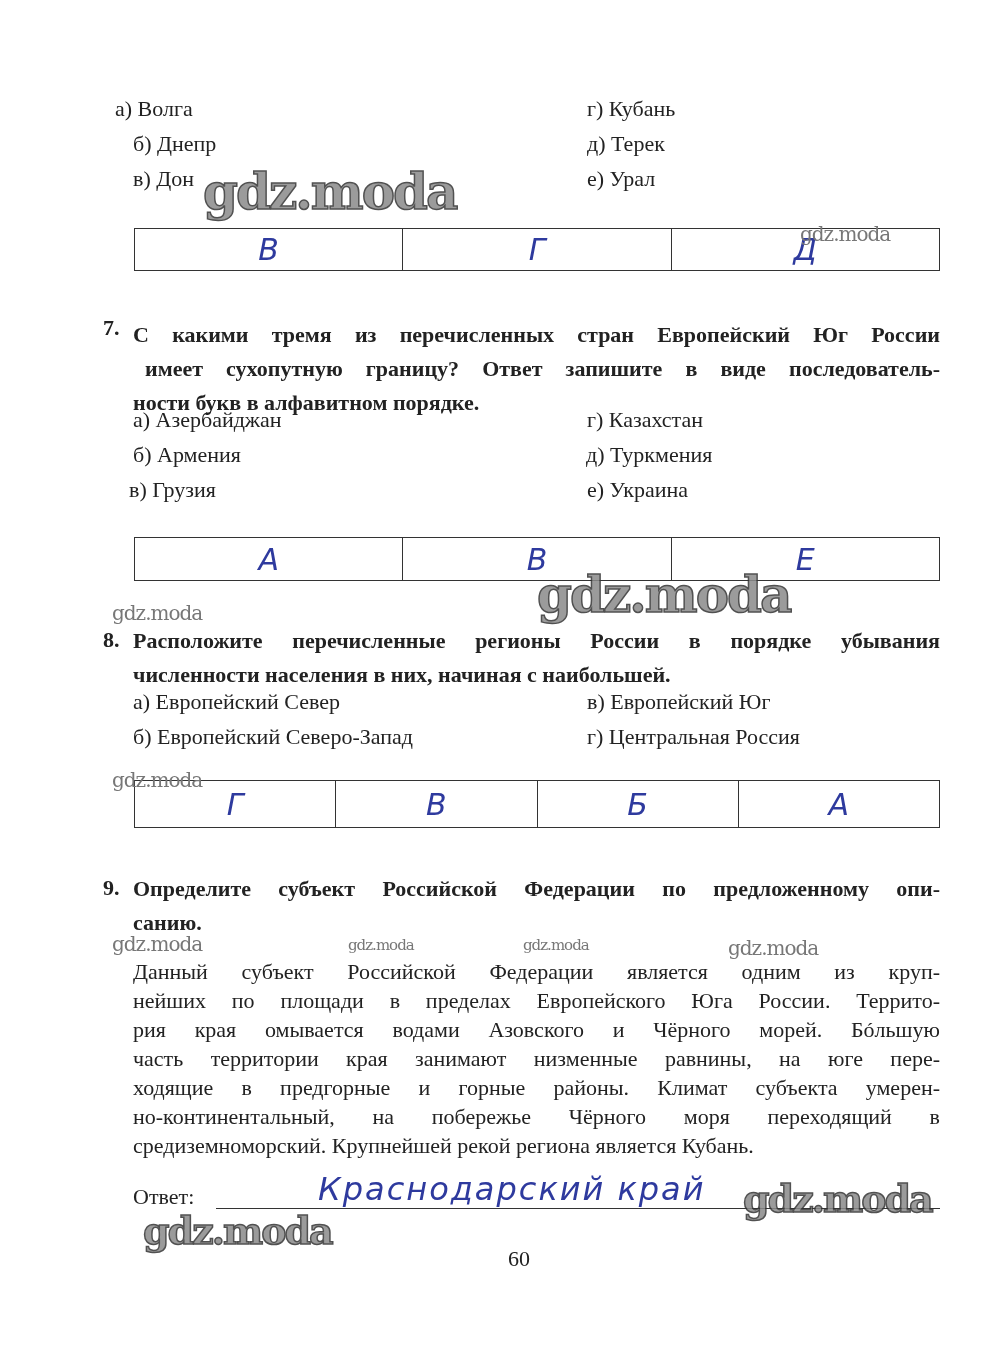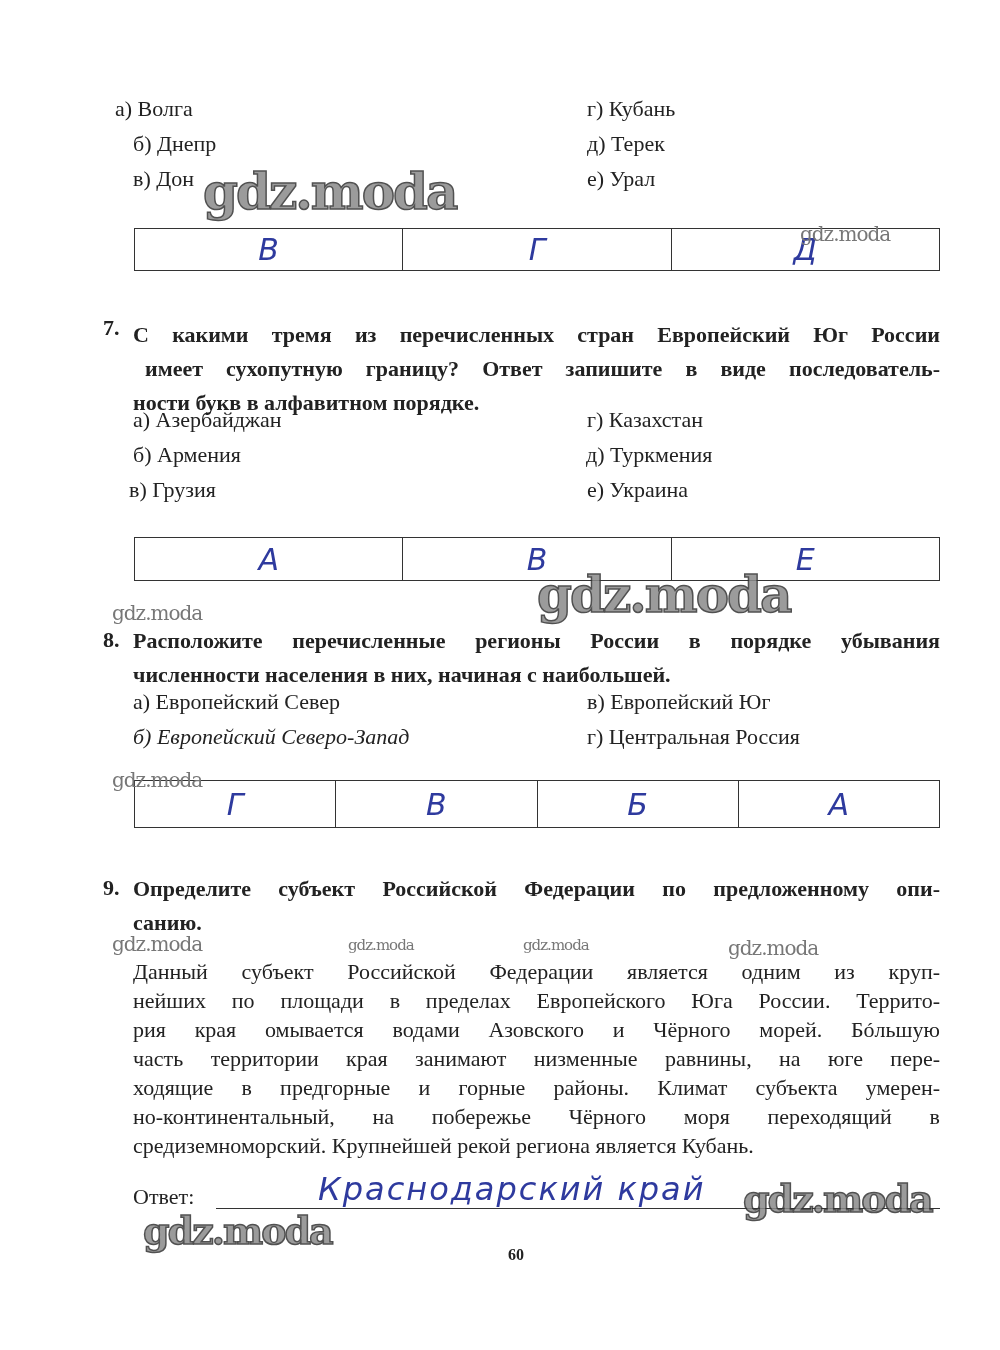--- a/index.html
+++ b/index.html
@@ -72,21 +72,21 @@
       <span class="hw">Е</span>
     </div>
 </div>
 
 <div class="abs qnum" style="left:103px;top:627px;">8.</div>
 <div class="abs qtext" style="left:133px;top:624px;width:807px;">
   <div style="text-align:justify;text-align-last:justify;">Расположите перечисленные регионы России в порядке убывания</div>
   <div>численности населения в них, начиная с наибольшей.</div>
 </div>
 <div class="abs opt" style="left:133px;top:691px;">а) Европейский Север</div>
-<div class="abs opt" style="left:133px;top:726px;font-style:italic;">б) Европейский Северо-Запад</div>
+<div class="abs opt" style="left:133px;top:726px;">б) Европейский Северо-Запад</div>
 <div class="abs opt" style="left:587px;top:691px;">в) Европейский Юг</div>
 <div class="abs opt" style="left:587px;top:726px;">г) Центральная Россия</div>
 
 <div class="grid" style="left:134px;top:780px;width:806px;height:48px;">
   <div class="cell">
       <span class="hw">Г</span>
     </div>
   <div class="cell">
       <span class="hw">В</span>
     </div>
@@ -111,21 +111,21 @@
   <span>часть территории края занимают низменные равнины, на юге пере-</span>
   <span>ходящие в предгорные и горные районы. Климат субъекта умерен-</span>
   <span>но-континентальный, на побережье Чёрного моря переходящий в</span>
   <span class="last">средиземноморский. Крупнейшей рекой региона является Кубань.</span>
 </div>
 
 <div class="abs opt" style="left:133px;top:1186px;">Ответ:</div>
 <div class="answer-line" style="left:216px;top:1188px;width:724px;height:20px;"></div>
 <div class="abs hw" style="left:318px;top:1170px;font-size:32px;letter-spacing:2px;">Краснодарский край</div>
 
-<div class="abs" style="left:508px;top:1246px;font-size:16px;font-weight:bold;">60</div>
+<div class="abs" style="left:508px;top:1246px;font-size:22px;font-weight:normal;">60</div>
 
 <div class="abs wm-big" style="left:203px;top:162px;font-size:50px;">gdz.moda</div>
 <div class="abs wm-small" style="left:800px;top:222px;font-size:20px;">gdz.moda</div>
 <div class="abs wm-big" style="left:537px;top:565px;font-size:50px;">gdz.moda</div>
 <div class="abs wm-small" style="left:112px;top:601px;font-size:20px;">gdz.moda</div>
 <div class="abs wm-small" style="left:112px;top:768px;font-size:20px;">gdz.moda</div>
 <div class="abs wm-small" style="left:112px;top:932px;font-size:20px;">gdz.moda</div>
 <div class="abs wm-small" style="left:348px;top:936px;font-size:15px;">gdz.moda</div>
 <div class="abs wm-small" style="left:523px;top:936px;font-size:15px;">gdz.moda</div>
 <div class="abs wm-small" style="left:728px;top:936px;font-size:20px;">gdz.moda</div>

